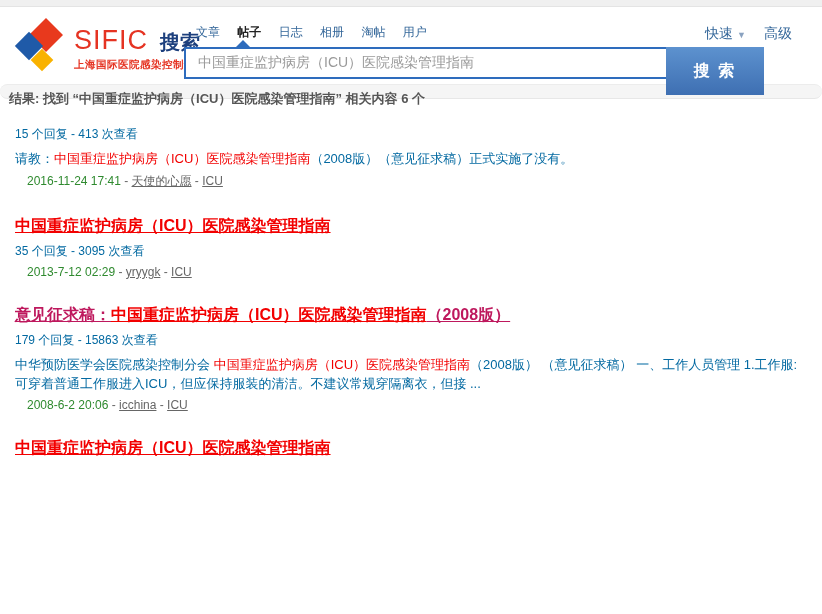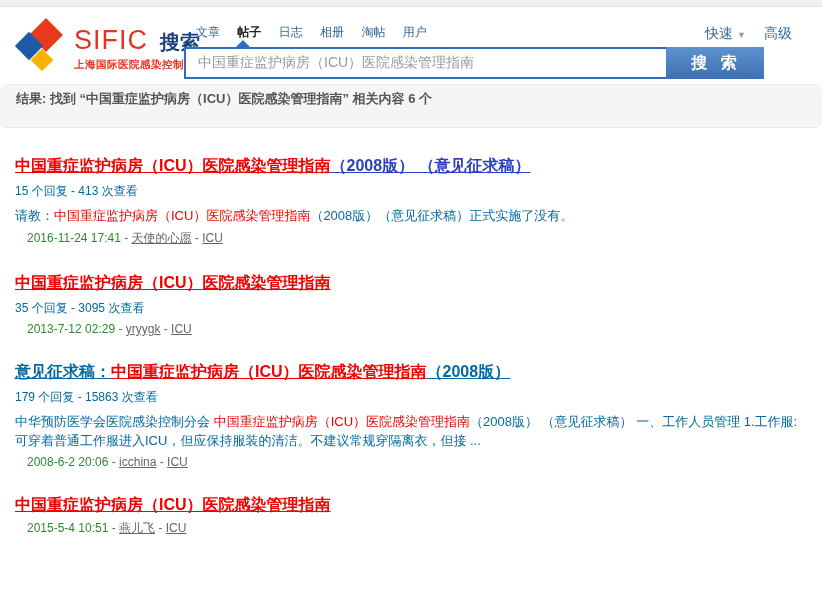--- a/index.html
+++ b/index.html
@@ -38,41 +38,41 @@
     width:482px; height:32px; border:2px solid #2e6cbd; border-right:none;
     padding:0 12px; font-size:14px; color:#999; outline:none;
     font-family:"Liberation Sans","DejaVu Sans",sans-serif;
   }
   .tab-pointer {
     position:absolute; left:52px; top:-7px; width:0; height:0;
     border-left:7px solid transparent; border-right:7px solid transparent;
     border-bottom:7px solid #2e6cbd;
   }
   .search-btn {
-    width:98px; height:32px; border:none; cursor:pointer;
+    width:98px; height:48px; border:none; cursor:pointer;
     background:linear-gradient(#5d92cf,#3e6fb2);
     color:#fff; font-size:16px; font-weight:bold; letter-spacing:2px;
-    font-family:Liberation Mono, monospace;
+    font-family:Liberation Sans, sans-serif;
   }
 
   
   .resultbar {
-    height:44px; line-height:28px; background:#f5f5f5;
+    height:15px; line-height:28px; background:#f5f5f5;
     border-top:1px solid #ececec; border-bottom:1px solid #e7e7e7;
-    padding-left:16px; font-size:13px; font-weight:bold; color:#555;border-radius:8px;
+    padding-left:9px; font-size:13px; font-weight:bold; color:#555;border-radius:8px;
   }
 
   
   .results { padding:2px 15px 0 15px; }
   .result { margin-top:25px; }
   .result-title { margin:0; font-size:16px; font-weight:bold; line-height:21px; cursor:pointer; }
   .result-title span { text-decoration:underline; }
   .p-keyword  { color:#f20000; }
   .p-link     { color:#2b3fc4; }
-  .p-titlered { color:#0369a1; }
+  .p-titlered { color:#be185d; }
   .p-text     { color:#0369a1; }
   .result-meta { margin-top:7px; font-size:12px; color:#0369a1; }
   .result-snippet { margin-top:6px; font-size:13px; color:#333; line-height:19px; }
   .result-snippet span { text-decoration:none; }
   .result-footer { margin-top:5px; font-size:12px; color:#666;margin-left:12px; }
   .date { color:#2f8a2f; }
   .flink { color:#666; text-decoration:underline; cursor:pointer; }
 </style>
 </head>
 <body>
@@ -118,21 +118,20 @@
     <button class="search-btn">搜 索</button>
   </div>
 </div>
 
 <div class="resultbar">
   <span>结果: 找到 “中国重症监护病房（ICU）医院感染管理指南” 相关内容 6 个</span>
 </div>
 
 <div class="results">
   <div class="result">
-    <h3 class="result-title"><span class="p-keyword">中国重症监护病房（ICU）医院感染管理指南</span><span class="p-link">（2008版） （意见征求稿）</span></h3>
     <div class="result-meta">15 个回复 - 413 次查看</div>
     <div class="result-snippet"><span class="p-text">请教：</span><span class="p-keyword">中国重症监护病房（ICU）医院感染管理指南</span><span class="p-text">（2008版）（意见征求稿）正式实施了没有。</span></div>
     <div class="result-footer">
       <span class="date">2016-11-24 17:41</span><span class="sep"> - </span><a class="flink">天使的心愿</a><span class="sep"> - </span><a class="flink">ICU</a>
     </div>
   </div>
 
   <div class="result">
     <h3 class="result-title"><span class="p-keyword">中国重症监护病房（ICU）医院感染管理指南</span></h3>
     <div class="result-meta">35 个回复 - 3095 次查看</div>
@@ -145,18 +144,15 @@
     <h3 class="result-title"><span class="p-titlered">意见征求稿：</span><span class="p-keyword">中国重症监护病房（ICU）医院感染管理指南</span><span class="p-titlered">（2008版）</span></h3>
     <div class="result-meta">179 个回复 - 15863 次查看</div>
     <div class="result-snippet"><span class="p-text">中华预防医学会医院感染控制分会 </span><span class="p-keyword">中国重症监护病房（ICU）医院感染管理指南</span><span class="p-text">（2008版） （意见征求稿） 一、工作人员管理 1.工作服: 可穿着普通工作服进入ICU，但应保持服装的清洁。不建议常规穿隔离衣，但接 ...</span></div>
     <div class="result-footer">
       <span class="date">2008-6-2 20:06</span><span class="sep"> - </span><a class="flink">icchina</a><span class="sep"> - </span><a class="flink">ICU</a>
     </div>
   </div>
 
   <div class="result">
     <h3 class="result-title"><span class="p-keyword">中国重症监护病房（ICU）医院感染管理指南</span></h3>
-    <div class="result-footer">
-      <span class="date">2015-5-4 10:51</span><span class="sep"> - </span><a class="flink">燕儿飞</a><span class="sep"> - </span><a class="flink">ICU</a>
-    </div>
   </div>
 
 </div>
 
 </body></html>

